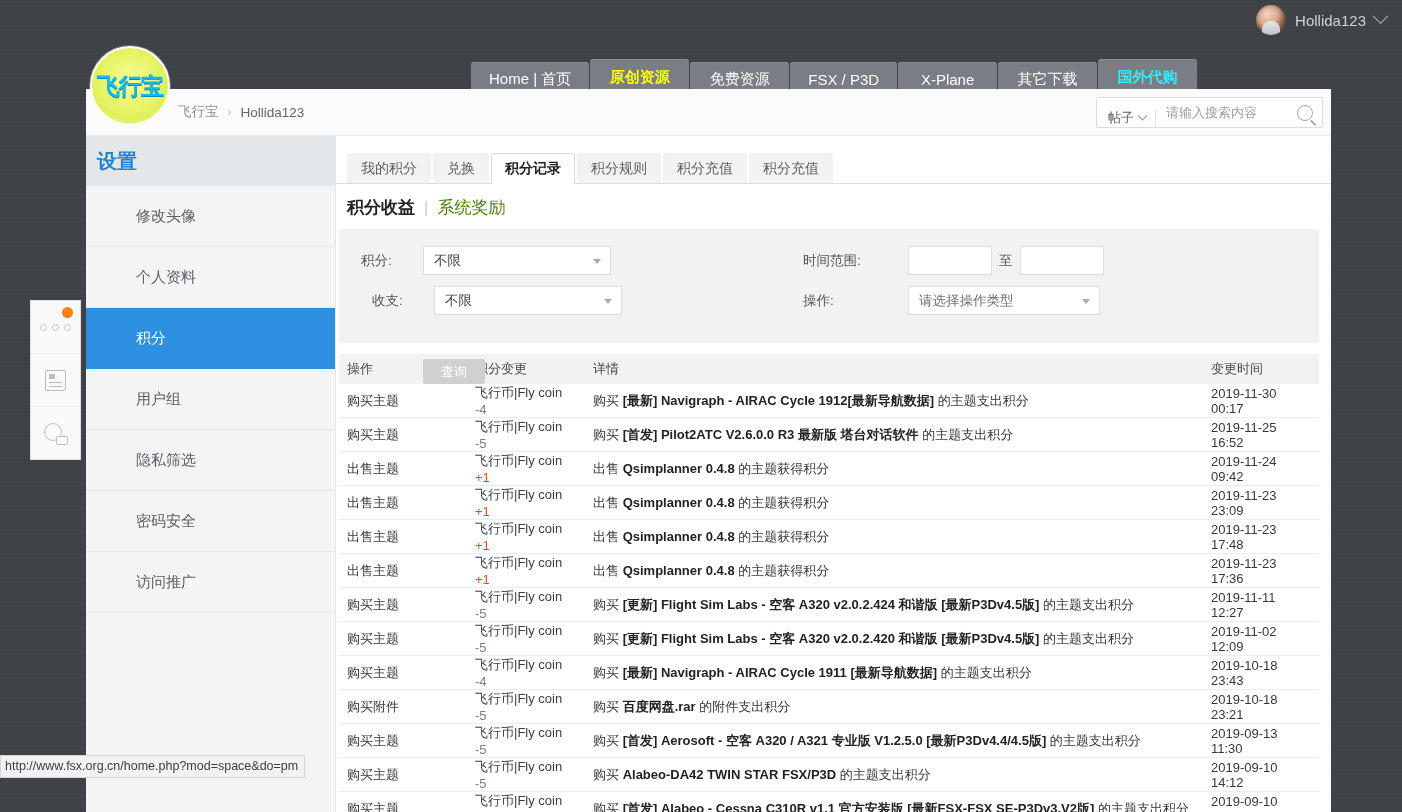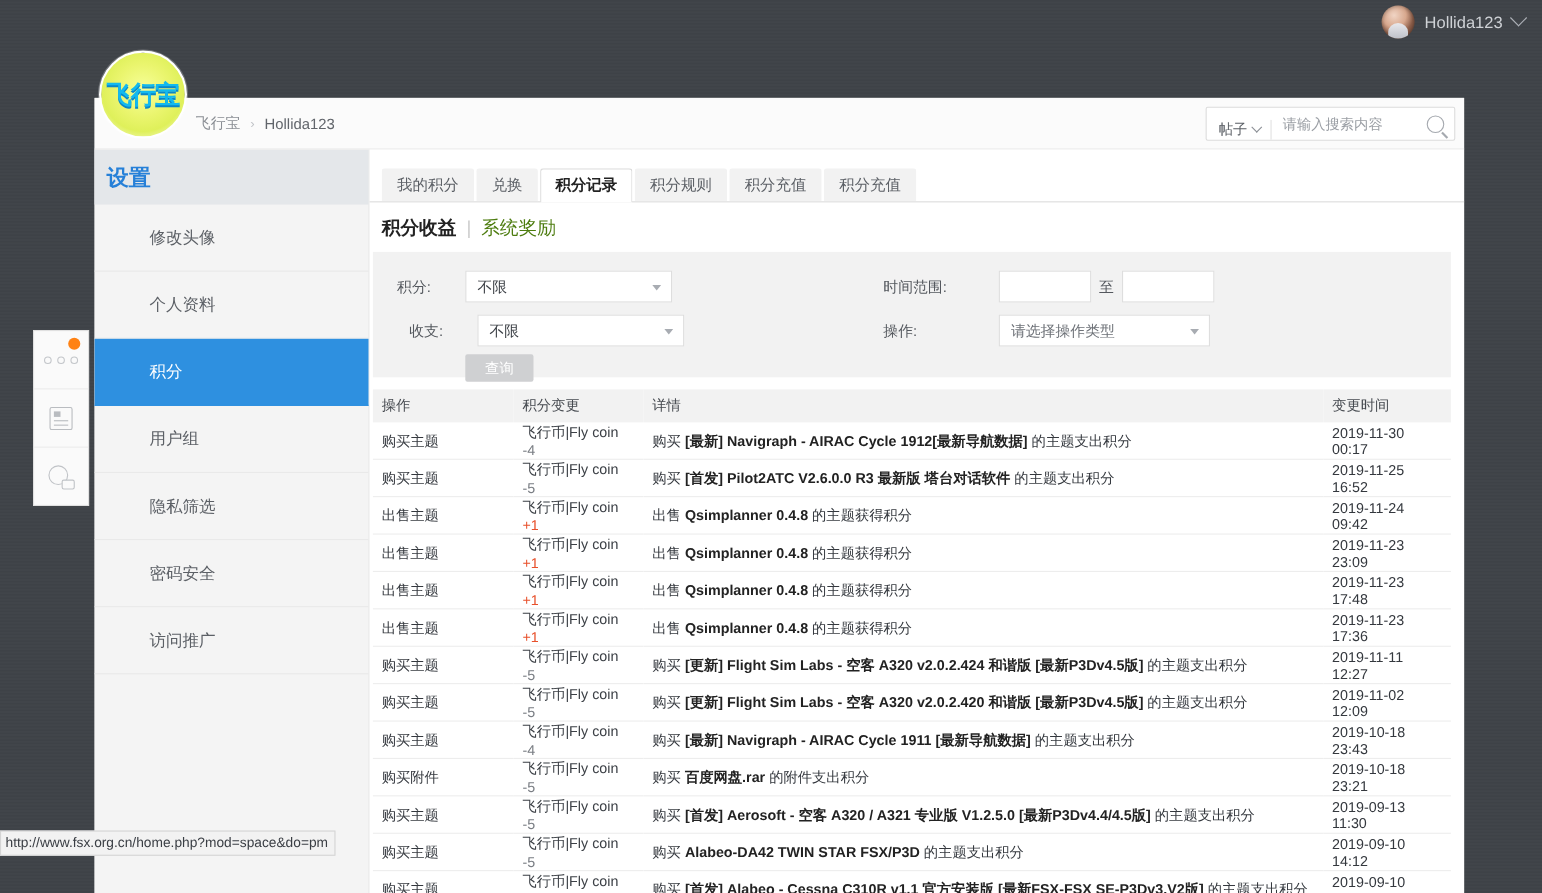--- a/index.html
+++ b/index.html
@@ -187,20 +187,21 @@
   .fselect.wide { width: 192px; }
   .fselect.placeholder { color: #6e7278; }
   .fdate {
     width: 84px; height: 29px; background: #fff; border: 1px solid #dedede;
   }
   .fto { font-size: 13.5px; color: #54585e; margin: 0 7px; }
   .fbtn {
     width: 62px; height: 25px; background: #cfd0d2; color: #ffffff;
     font-size: 13px; border: 0; border-radius: 2px; cursor: pointer;
     font-family: inherit;
+    margin-top: 37px;
   }
 
   
   .tbl { width: 980px; margin-left: 3px; margin-top: 11px; border-collapse: collapse; }
   .tbl th {
     background: #f2f2f2; font-size: 13px; color: #45494f; font-weight: normal;
     text-align: left; height: 30px; padding: 0 8px;
   }
   .tbl td {
     font-size: 13px; color: #34383e; height: 33px; padding: 0 8px;
@@ -264,20 +265,29 @@
 
 <div id="app">
   <div class="dark-bg"></div>
 
   <div class="userbar">
     <div class="avatar"></div>
     <span class="username">Hollida123</span>
     <span class="chev"></span>
   </div>
 
+  <div class="navtabs">
+    <div class="navtab">Home | 首页</div>
+    <div class="navtab tall yellow">原创资源</div>
+    <div class="navtab">免费资源</div>
+    <div class="navtab">FSX / P3D</div>
+    <div class="navtab">X-Plane</div>
+    <div class="navtab">其它下载</div>
+    <div class="navtab tall cyan">国外代购</div>
+  </div>
 
   <div class="logo">
     <span class="logo-text">飞行宝</span>
   </div>
 
   <div class="page">
 
     <div class="pghead">
       <div class="breadcrumb">
         <span>飞行宝</span>

